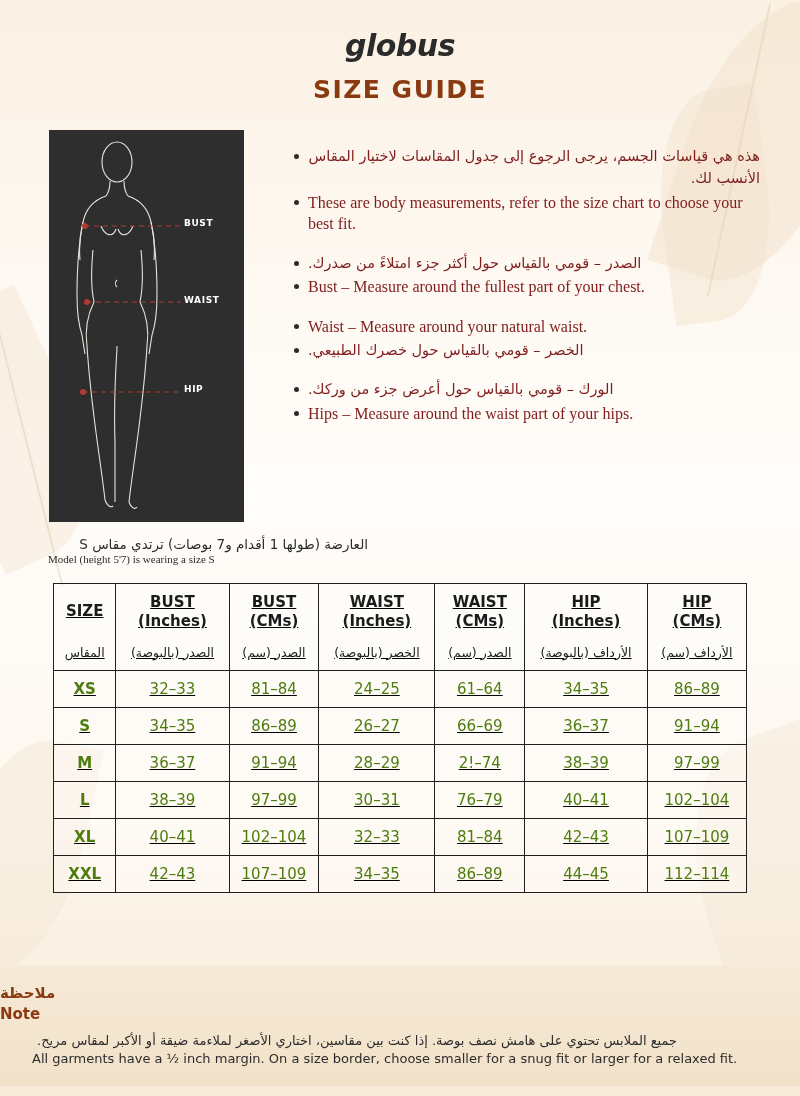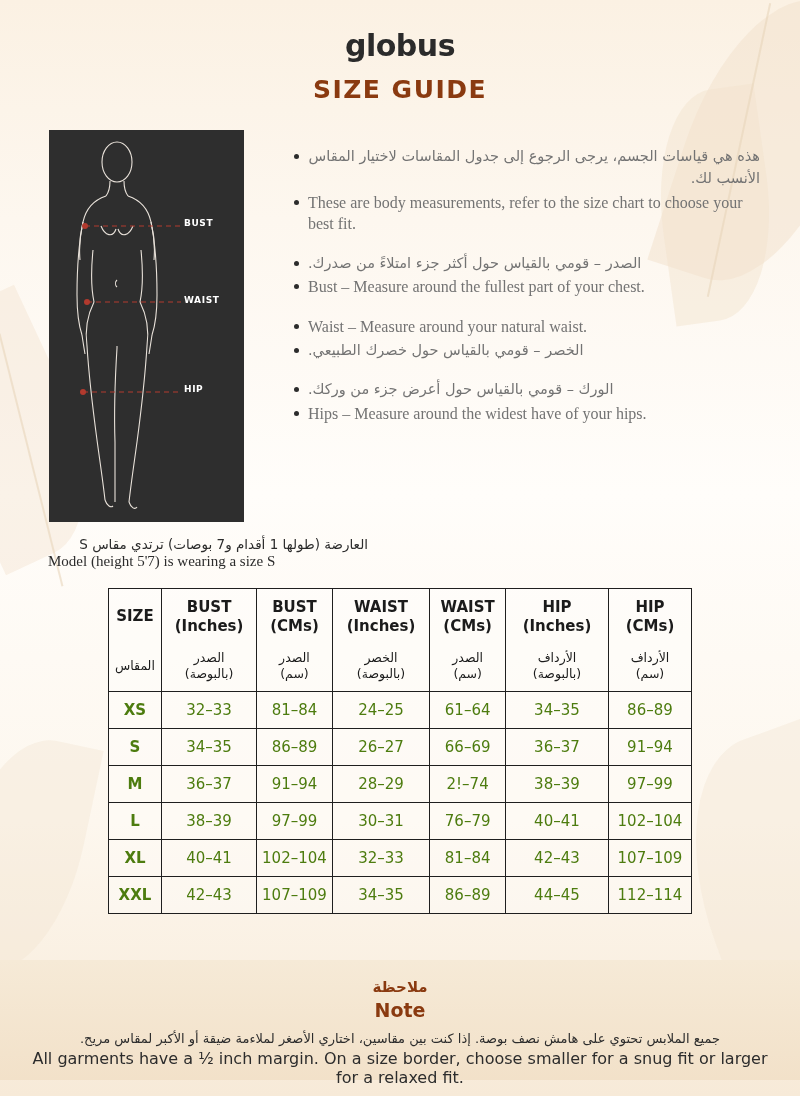--- a/index.html
+++ b/index.html
@@ -51,20 +51,21 @@
 
   
   .brand {
     text-align: center;
     font-family: "DejaVu Sans", sans-serif;
     font-weight: bold;
     font-size: 30px;
     color: #2b2b2b;
     letter-spacing: -0.5px;
     padding-top: 28px;
+    font-style: italic;
   }
   .guide-title {
     text-align: center;
     font-family: "DejaVu Sans", sans-serif;
     font-weight: bold;
     font-size: 25px;
     letter-spacing: 1.5px;
     color: #8a3a10;
     margin-top: 12px;
   }
@@ -99,21 +100,21 @@
   .bullets {
     flex: 1 1 auto;
     padding-left: 50px;
     padding-top: 16px;
   }
   .bgroup { margin-bottom: 18px; }
   .bline {
     display: flex;
     align-items: flex-start;
     font-size: 15.5px;
-    color: #737373;
+    color: #7f1d1d;
     line-height: 1.35;
     margin-bottom: 2px;
   }
   .dot {
     flex: 0 0 auto;
     width: 5px; height: 5px;
     border-radius: 50%;
     background: #2c2c2c;
     margin: 8px 9px 0 0;
   }
@@ -133,31 +134,32 @@
   }
   .model-note .ar-line {
     direction: rtl;
     text-align: right;
     font-family: "DejaVu Sans", sans-serif;
     font-size: 13.5px;
     color: #2c2c2c;
     width: 320px;
   }
   .model-note .en-line {
-    font-size: 15px;
+    font-size: 11px;
     color: #2c2c2c;
     margin-top: 1px;
   }
 
   
   table.size-table {
     margin: 18px auto 0 auto;
     border-collapse: collapse;
-    width: 584px;
+    width: 694px;
     background: rgba(255,255,255,0.35);
+    text-decoration: underline;
   }
   table.size-table th,
   table.size-table td {
     border: 1px solid #1f1f1f;
     text-align: center;
     vertical-align: middle;
   }
   table.size-table th.head-en {
     font-family: "DejaVu Sans", sans-serif;
     font-size: 15px;
@@ -184,55 +186,55 @@
     padding: 9px 4px;
   }
   table.size-table td.size-cell {
     font-weight: bold;
     font-size: 15px;
   }
 
   
   .footer {
     position: absolute;
-    left: 0; right: 0; bottom: 16px;
+    left: 0; right: 0; bottom: 10px;
     height: 120px;
     background: linear-gradient(180deg, #f6ead7 0%, #f2e1c9 100%);
     z-index: 3;
-    text-align: center;
+    text-align: left;
     padding-top: 18px;
     box-sizing: border-box;
   }
   .footer .note-ar {
     font-family: "DejaVu Sans", sans-serif;
     font-size: 15px;
     font-weight: bold;
     color: #8a3a10;
   }
   .footer .note-en {
     font-family: "DejaVu Sans", sans-serif;
-    font-size: 19px;
+    font-size: 15px;
     font-weight: bold;
     color: #8a3a10;
     margin-top: 3px;
   }
   .footer .body-ar {
     direction: rtl;
     font-family: "DejaVu Sans", sans-serif;
     font-size: 13px;
     color: #2c2c2c;
     margin-top: 10px;
     padding: 0 37px;
   }
   .footer .body-en {
     font-family: "DejaVu Sans", sans-serif;
-    font-size: 16px;
+    font-size: 13px;
     color: #2c2c2c;
     margin-top: 3px;
-    padding: 0 20px;
+    padding: 0 32px;
   }
 </style>
 </head>
 <body>
 
 <div class="page">
   <div class="leaf l1"></div>
   <div class="leaf l2"></div>
   <div class="leaf l3"></div>
   <div class="leaf l4"></div>
@@ -336,21 +338,21 @@
         </div>
       </div>
 
       <div class="bgroup">
         <div class="bline">
           <span class="dot"></span>
           <span class="ar">الورك – قومي بالقياس حول أعرض جزء من وركك.</span>
         </div>
         <div class="bline">
           <span class="dot"></span>
-          <span class="en">Hips – Measure around the widest have of your hips.</span>
+          <span class="en">Hips – Measure around the waist part of your hips.</span>
         </div>
       </div>
 
     </div>
   </div>
 
   <div class="model-note">
     <div class="ar-line">العارضة (طولها 1 أقدام و7 بوصات) ترتدي مقاس S</div>
     <div class="en-line">Model (height 5'7) is wearing a size S</div>
   </div>

